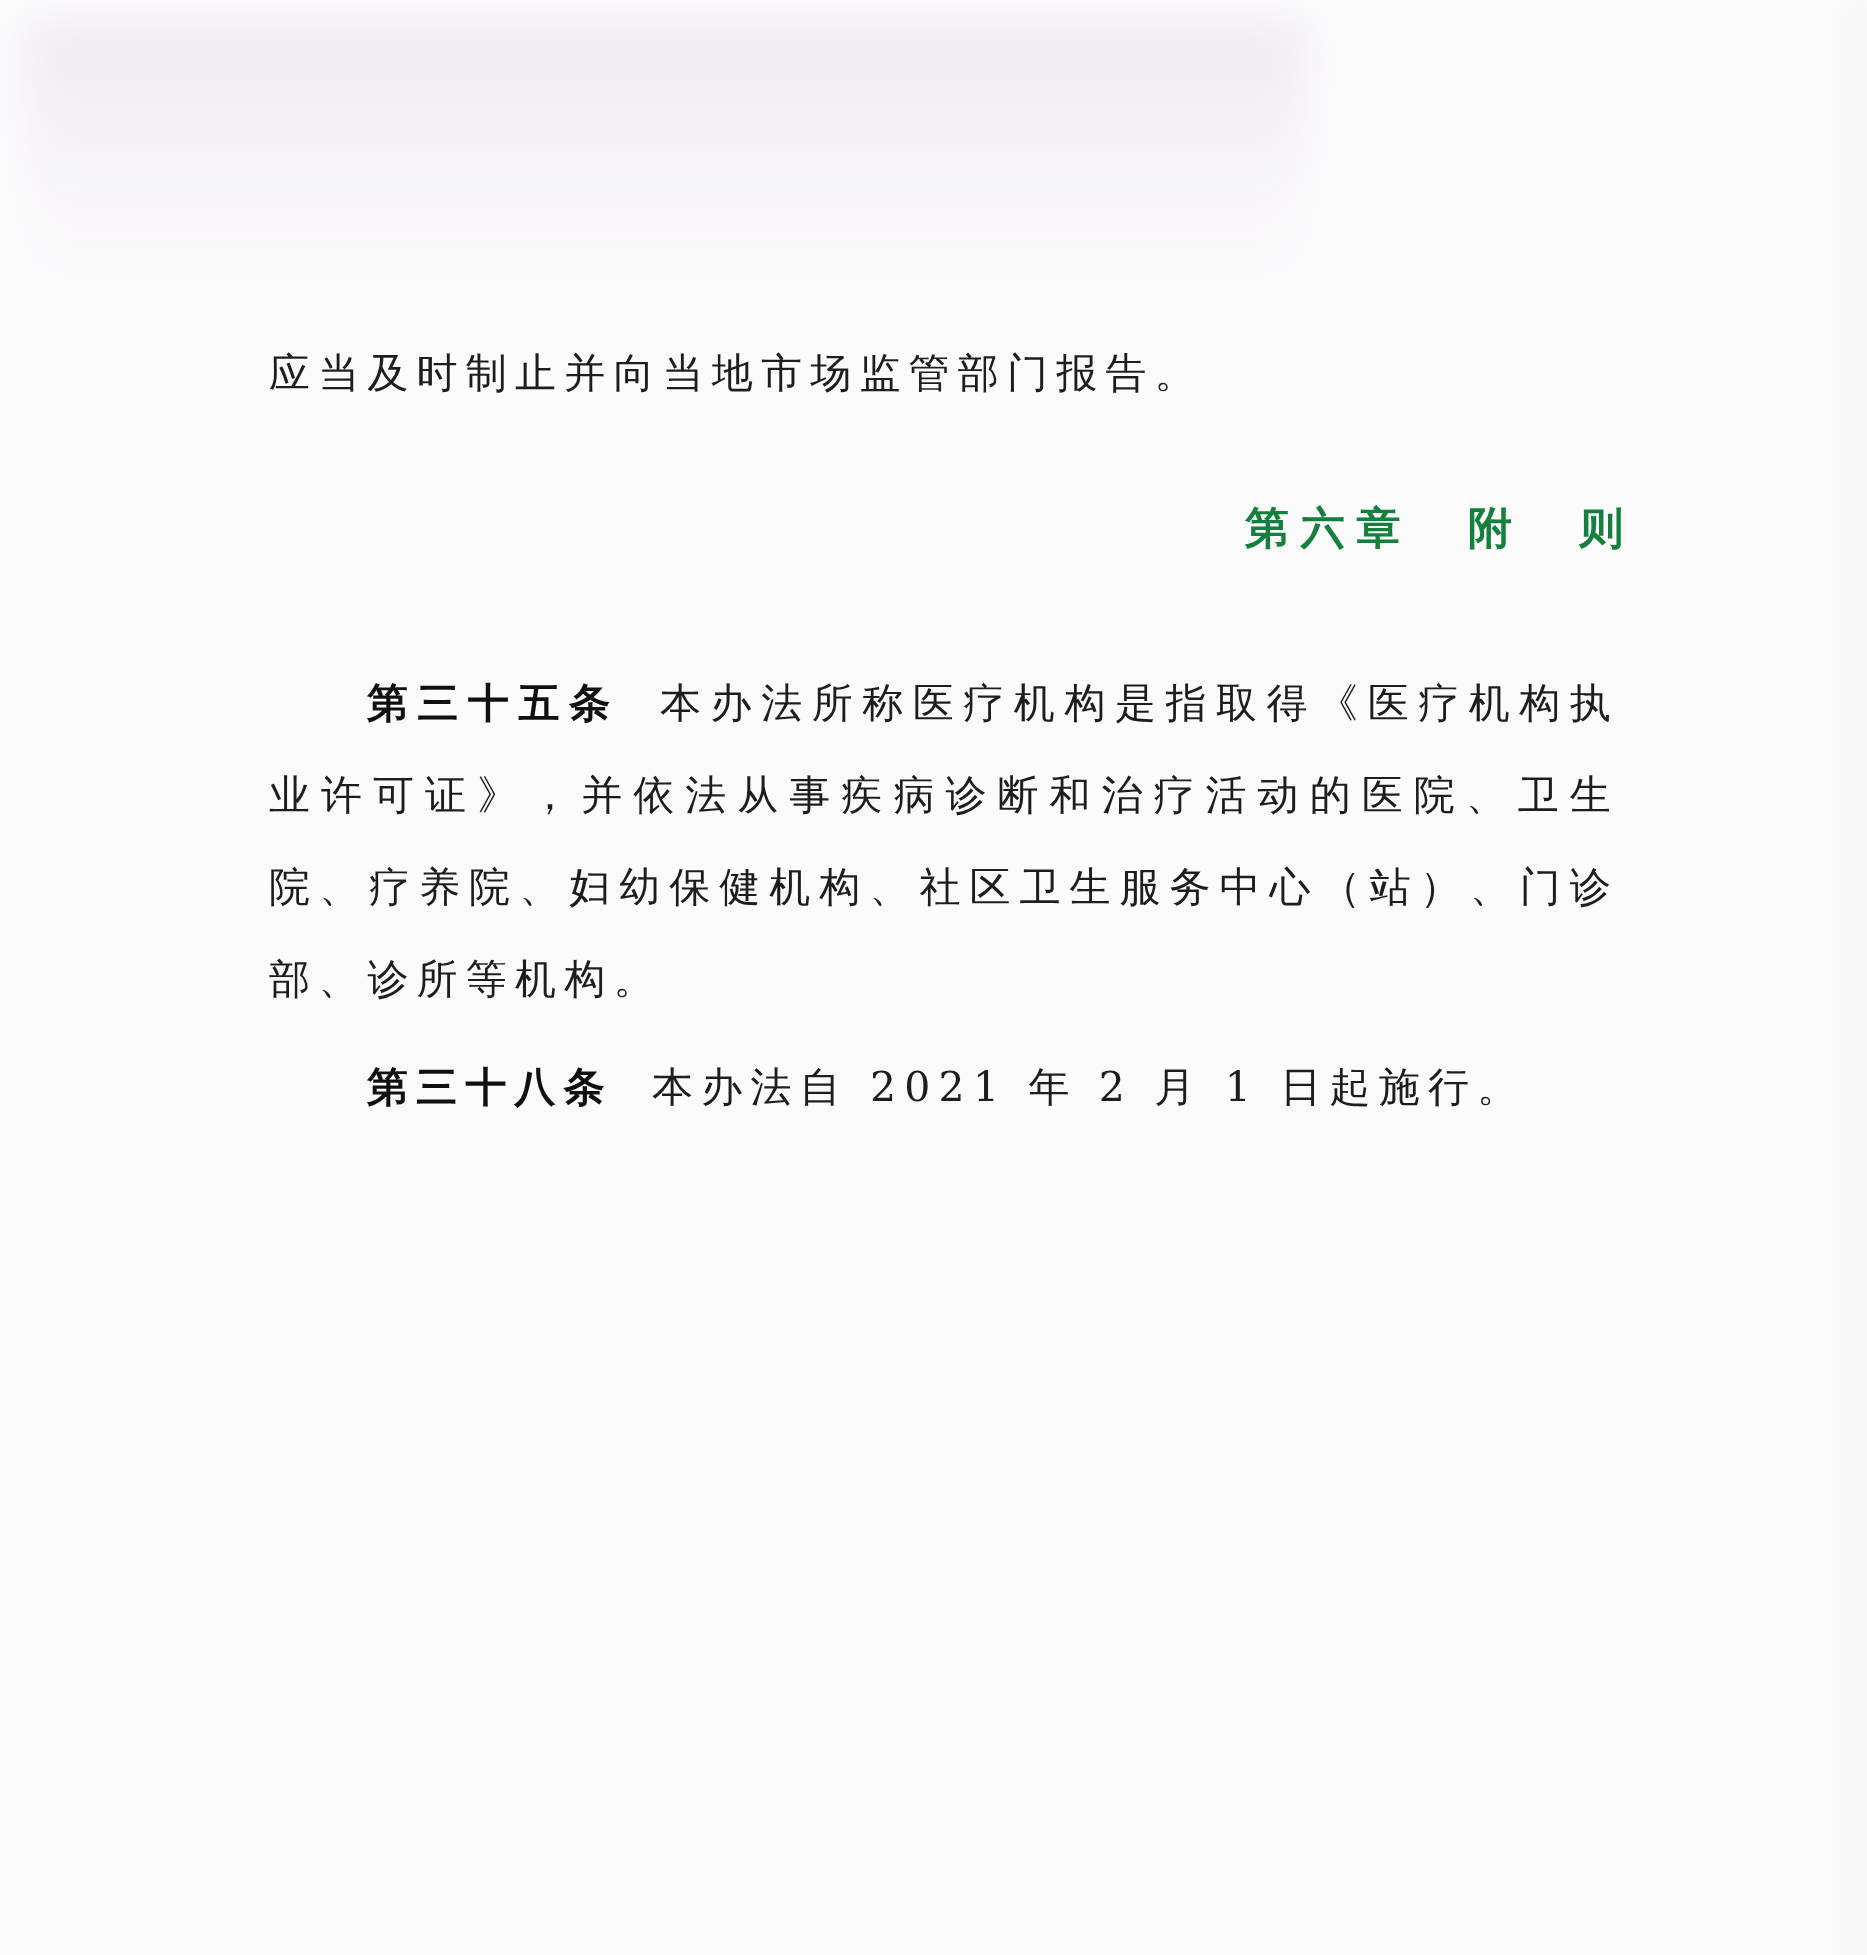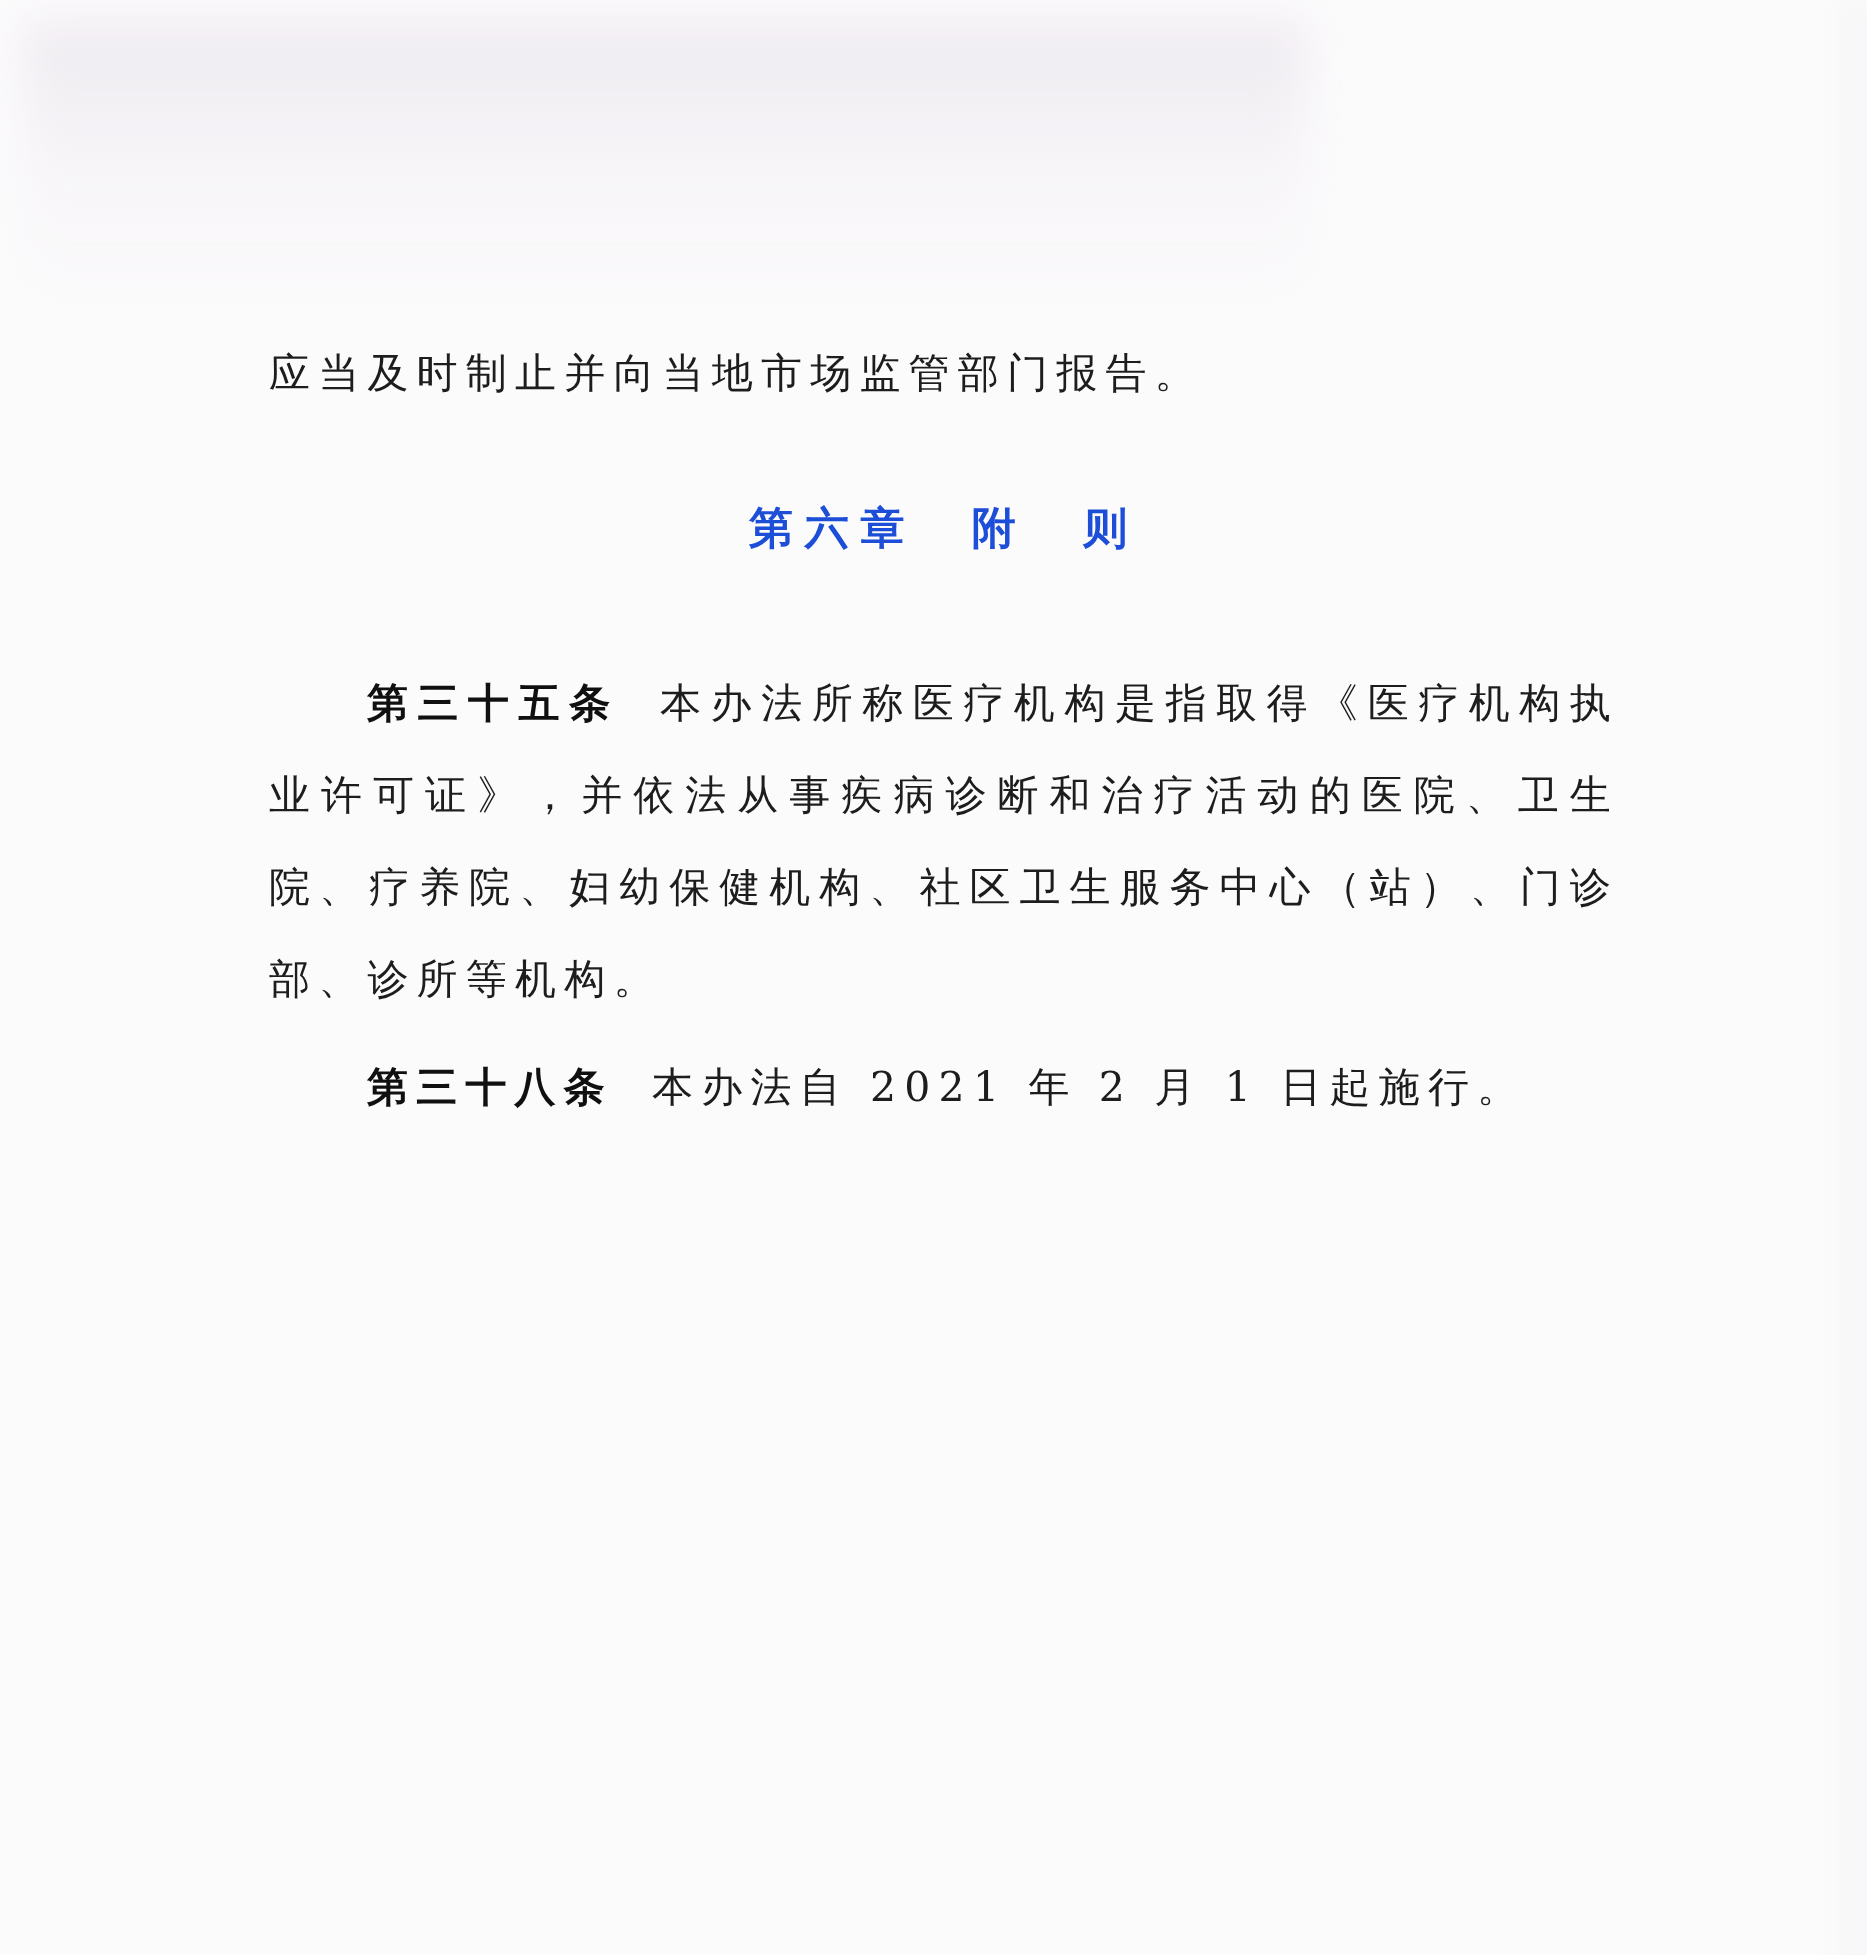--- a/index.html
+++ b/index.html
@@ -57,27 +57,27 @@
   .art-num {
     font-family: "DejaVu Sans", sans-serif;
     font-weight: bold;
     color: #101010;
   }
   .art-gap {
     display: inline-block;
     width: 39px;
   }
   .chapter {
-    text-align: center;
+    text-align: right;
     text-indent: 0;
     font-family: "DejaVu Sans", sans-serif;
     font-weight: bold;
     font-size: 44px;
     letter-spacing: 11.7px;
-    color: #1d4ed8;
+    color: #15803d;
     margin: 63px 0 83px 0 !important;
   }
 </style>
 </head>
 <body>
 
 <div class="page">
 
   <div class="scan-wash"></div>
   <div class="scan-wash-right"></div>

